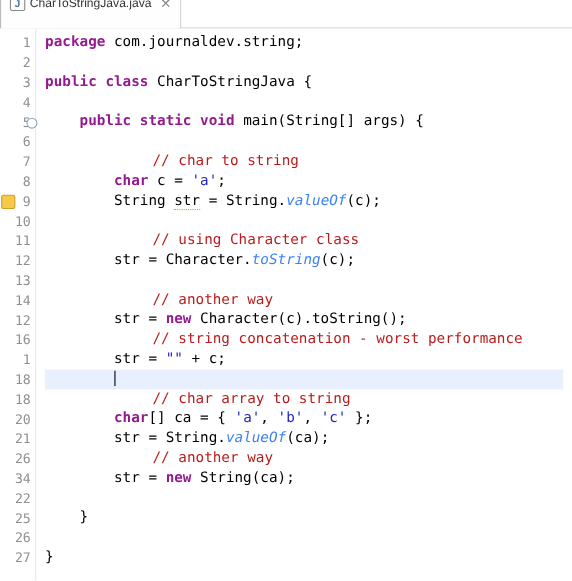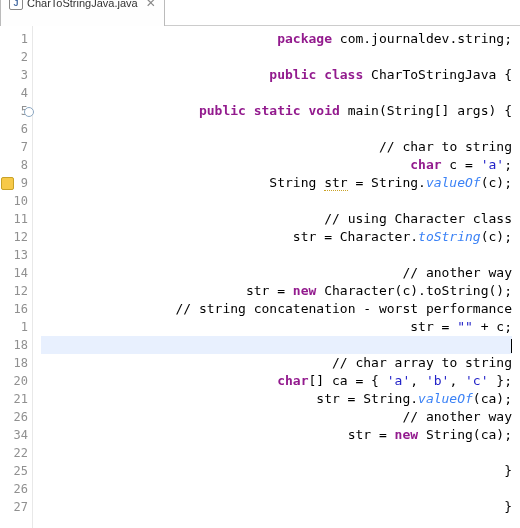--- a/index.html
+++ b/index.html
@@ -100,30 +100,29 @@
     height: 8px;
     border: 1px solid #8aa6c1;
     border-radius: 50%;
     background: #fff;
   }
   .code {
     padding: 4px 8px;
     flex: 1;
     white-space: pre;
     line-height: 18px;
-    text-align: right;
   }
   .code .line {
     height: 18px;
   }
   .code .line.hl {
     background: #e8f0fe;
   }
   .kw { color: #931b8e; font-weight: bold; }
-  .comment { color: #000000; }
+  .comment { color: #b91c1c; margin-left: 35px; }
   .string { color: #2323c8; }
   .static-it { color: #3b82f6; font-style: italic; }
   .caret {
     display: inline-block;
     width: 1px;
     height: 14px;
     background: #000;
     vertical-align: middle;
   }
   .warn-underline {

